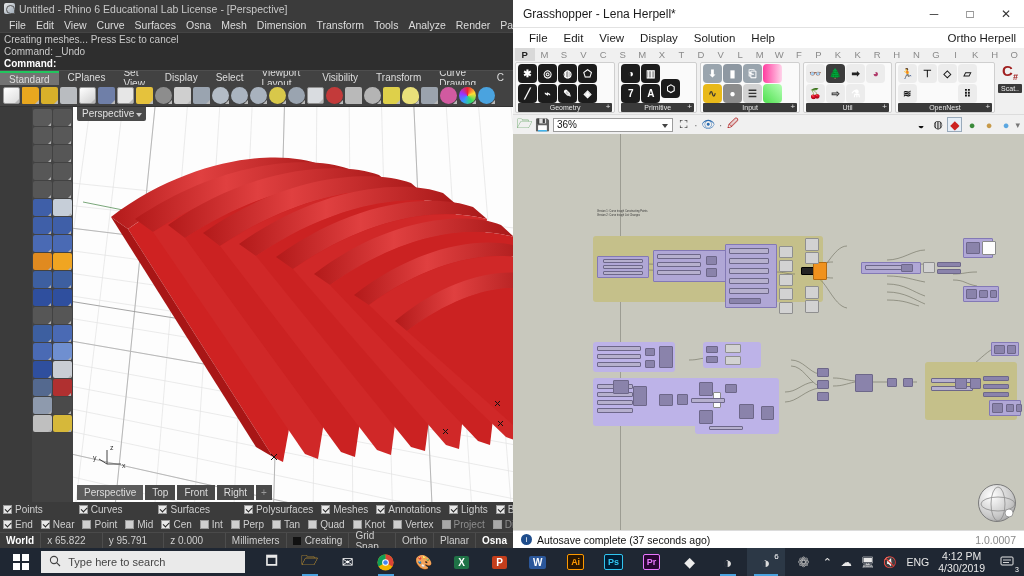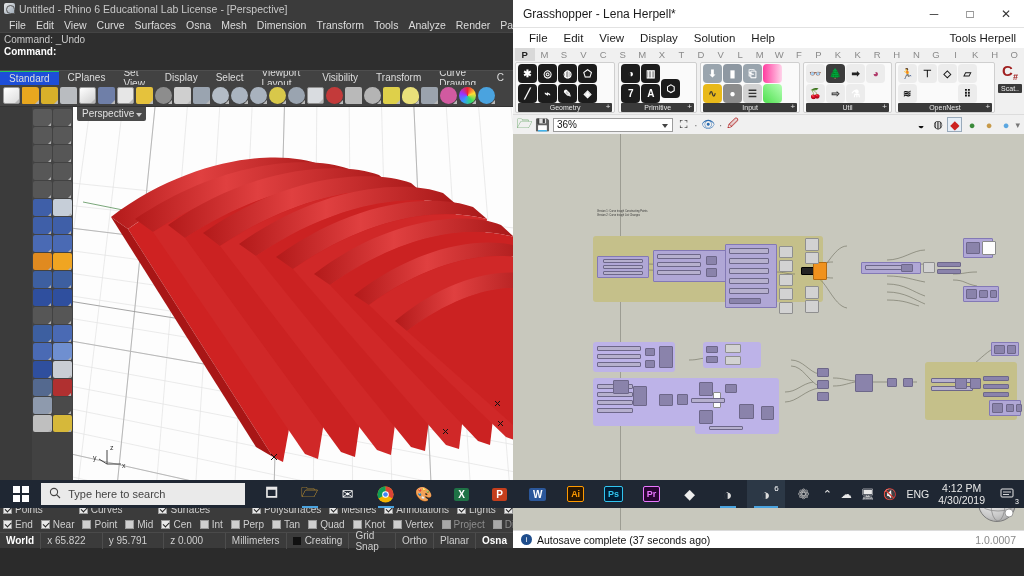--- a/index.html
+++ b/index.html
@@ -3,34 +3,34 @@
 <meta charset="utf-8">
 <style>
   * { box-sizing: border-box; margin:0; padding:0; }
   html,body { width:1024px; height:576px; overflow:hidden; }
   body {
     font-family: "Liberation Sans", sans-serif;
     font-size: 11px;
     background:#2b2b2b;
     -webkit-font-smoothing: antialiased;
   }
-  #root { position:relative; width:1024px; height:508px; }
+  #root { position:relative; width:1024px; height:576px; }
 
   
   #rhino { position:absolute; left:0; top:0; width:513px; height:548px; background:#3b3b3b; color:#d4d4d4; }
   .rh-title { height:17px; background:#3b3b3b; display:flex; align-items:center; padding-left:4px; gap:4px; color:#c8c8c8; font-size:10.5px; }
   .rh-logo { width:11px; height:11px; background:linear-gradient(135deg,#e8e8e8,#9aa7b5); border-radius:2px; position:relative;}
   .rh-logo:after{content:"";position:absolute;left:2px;top:2px;width:7px;height:7px;border:1.2px solid #555;border-radius:50% 50% 0 50%;}
   .rh-menu { height:15px; display:flex; align-items:center; gap:0; padding-left:4px; background:#3b3b3b; font-size:10.5px; }
   .rh-menu span { padding:0 5px; color:#dcdcdc; cursor:default; }
   .rh-cmd { background:#2e2e2e; height:38px; padding:1px 4px; font-size:10px; line-height:12px; color:#c9c9c9; border-top:1px solid #444; }
   .rh-cmd .b { color:#fff; font-weight:bold; }
   .rh-tabs { height:15px; background:#424242; display:flex; align-items:center; font-size:10px; color:#ddd; overflow:hidden; border-top:1px solid #4e4e4e;}
   .rh-tabs .t { padding:1px 9px 2px; }
-  .rh-tabs .t.active { background:#1d4ed8; border-top:1px solid #22c55e; }
+  .rh-tabs .t.active { background:#737373; border-top:4px solid #22c55e; }
   .rh-toolbar { height:22px; background:#424242; display:flex; align-items:center; gap:2px; padding:0 3px; overflow:hidden; border-bottom:1px solid #333;}
   .tbi { width:17px; height:17px; border-radius:2px; position:relative; display:inline-block; }
   .tbi:after{ content:""; position:absolute; right:0; bottom:0; border-left:4px solid transparent; border-bottom:4px solid #b9b9b9;}
 
   .rh-body { position:relative; height:calc(548px - 17px - 15px - 38px - 15px - 22px - 46px);margin-left:32px; }
   .rh-side { position:absolute; left:0; top:0; width:41px; height:100%; background:#424242; display:grid; grid-template-columns:1fr 1fr; gap:1px; align-content:start; padding:2px 1px; overflow:hidden;}
   .sbi { width:19px; height:17px; border-radius:2px; position:relative;}
   .sbi:after{ content:""; position:absolute; right:1px; bottom:0; border-left:3px solid transparent; border-bottom:3px solid #b0b0b0;}
 
   .vp { position:absolute; left:41px; top:0; right:0; bottom:0; background:#fdfdfd; overflow:hidden; }
@@ -131,20 +131,21 @@
       <span>Dimension</span>
       <span>Transform</span>
       <span>Tools</span>
       <span>Analyze</span>
       <span>Render</span>
       <span>Panels</span>
       <span>Help</span>
     </div>
 
     <div class="rh-cmd">
+      <div>Creating meshes... Press Esc to cancel</div>
       <div>Command: _Undo</div>
       <div class="b">Command:</div>
     </div>
 
     <div class="rh-tabs">
       <div class="t active">Standard</div>
       <div class="t">CPlanes</div>
       <div class="t">Set View</div>
       <div class="t">Display</div>
       <div class="t">Select</div>
@@ -368,21 +369,21 @@
             <span>Points</span>
           </label>
         <label class="cb" style="margin-left:28px">
             <span class="cbox on"></span>
             <span>Curves</span>
           </label>
         <label class="cb" style="margin-left:28px">
             <span class="cbox on"></span>
             <span>Surfaces</span>
           </label>
-        <label class="cb" style="margin-left:34px">
+        <label class="cb" style="margin-left:26px">
             <span class="cbox on"></span>
             <span>Polysurfaces</span>
           </label>
         <label class="cb">
             <span class="cbox on"></span>
             <span>Meshes</span>
           </label>
         <label class="cb">
             <span class="cbox on"></span>
             <span>Annotations</span>
@@ -480,21 +481,21 @@
       </div>
     </div>
 
     <div class="gh-menu">
       <span>File</span>
       <span>Edit</span>
       <span>View</span>
       <span>Display</span>
       <span>Solution</span>
       <span>Help</span>
-      <span class="gh-user">Tools Herpell</span>
+      <span class="gh-user">Ortho Herpell</span>
     </div>
 
     <div class="gh-cat">
       <span class="active">P</span>
       <span>M</span>
       <span>S</span>
       <span>V</span>
       <span>C</span>
       <span>S</span>
       <span>M</span>

